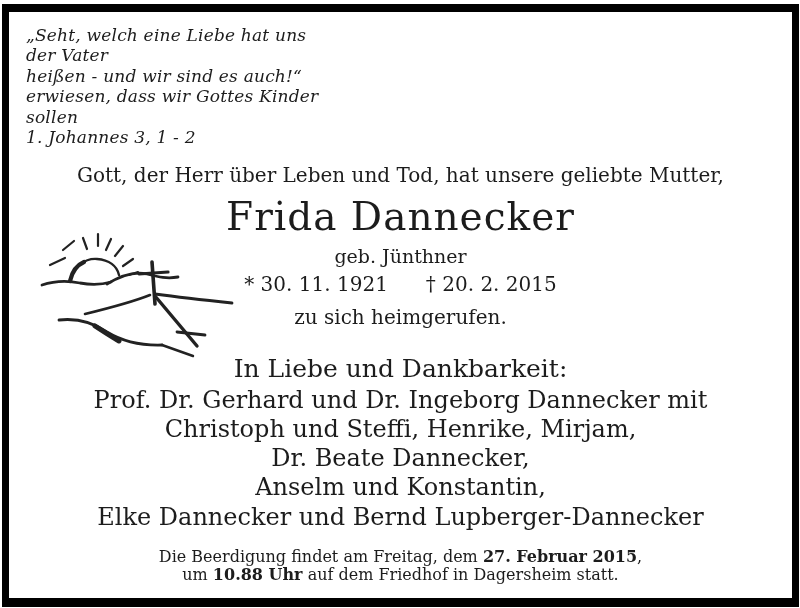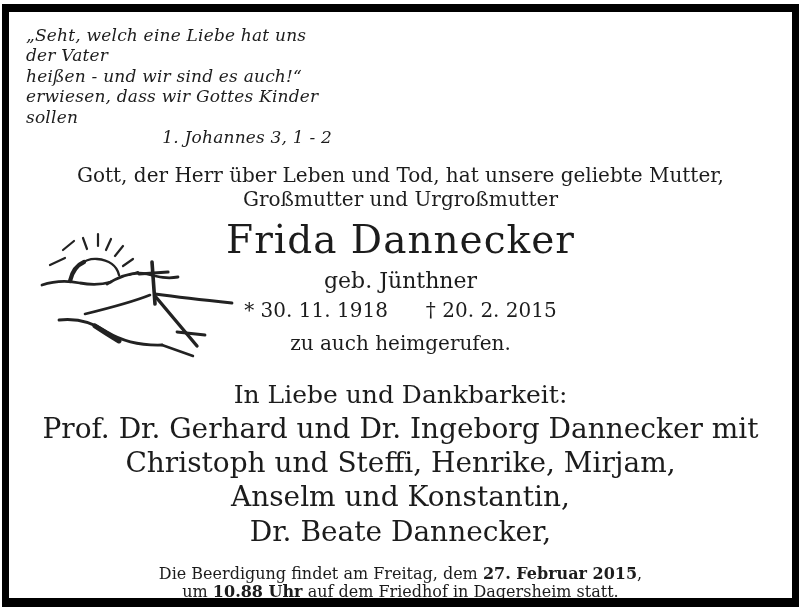--- a/index.html
+++ b/index.html
@@ -29,59 +29,59 @@
   
   .quote-block {
     margin: 13px 0 0 17px;
     width: 308px;
     font-style: italic;
     font-size: 17px;
     line-height: 1.2;
     letter-spacing: 0.2px;
   }
   .quote-attribution {
-    text-align: right;
+    text-align: left;
     padding-right: 2px;
   }
   
   .centered {
     text-align: center;
   }
   .intro {
     margin-top: 17px;
     font-size: 20px;
     line-height: 1.17;
   }
   .deceased-name {
     margin: 9px 0 0 0;
     font-size: 39px;
     font-weight: normal;
     line-height: 1.05;
     letter-spacing: 1px;
   }
   .maiden-name {
     margin-top: 7px;
-    font-size: 22px;
+    font-size: 19px;
   }
   .dates {
     margin-top: 5px;
     font-size: 20px;
   }
   .dates .birth { margin-right: 38px; }
   .called-home {
     margin-top: 9px;
     font-size: 20px;
   }
   .mourning-intro {
     margin-top: 25px;
     font-size: 25px;
   }
   .mourners {
     margin-top: 3px;
-    font-size: 28px;
+    font-size: 24px;
     line-height: 1.22;
   }
   .funeral {
     margin-top: 16px;
     font-size: 16px;
     line-height: 1.15;
   }
   b { font-weight: bold; }
   
   .drawing {
@@ -107,40 +107,40 @@
       <div class="quote-block">
         <div>„Seht, welch eine Liebe hat uns der Vater</div>
         <div>heißen - und wir sind es auch!“</div>
         <div>erwiesen, dass wir Gottes Kinder sollen</div>
         <div class="quote-attribution">1. Johannes 3, 1 - 2</div>
       </div>
 
       <div class="centered">
         <div class="intro">
           <div>Gott, der Herr über Leben und Tod, hat unsere geliebte Mutter,</div>
-          <div>Großmutter und Urgroßmutter</div>
         </div>
 
         <h1 class="deceased-name">Frida Dannecker</h1>
 
         <div class="maiden-name">geb. Jünthner</div>
 
         <div class="dates">
-          <span class="birth">* 30. 11. 1918</span><span>† 20. 2. 2015</span>
+          <span class="birth">* 30. 11. 1921</span><span>† 20. 2. 2015</span>
         </div>
 
-        <div class="called-home">zu auch heimgerufen.</div>
+        <div class="called-home">zu sich heimgerufen.</div>
 
         <div class="mourning-intro">In Liebe und Dankbarkeit:</div>
 
         <div class="mourners">
           <div>Prof. Dr. Gerhard und Dr. Ingeborg Dannecker mit</div>
           <div>Christoph und Steffi, Henrike, Mirjam,</div>
+          <div>Dr. Beate Dannecker,</div>
           <div>Anselm und Konstantin,</div>
-          <div>Dr. Beate Dannecker,</div>
+          <div>Elke Dannecker und Bernd Lupberger-Dannecker</div>
         </div>
 
         <div class="funeral">
           <div><span>Die Beerdigung findet am Freitag, dem </span><b>27. Februar 2015</b><span>,</span></div>
           <div><span>um </span><b>10.88 Uhr</b><span> auf dem Friedhof in Dagersheim statt.</span></div>
         </div>
 
       </div>
 
       <svg class="drawing" viewBox="0 0 212 148" xmlns="http://www.w3.org/2000/svg">

